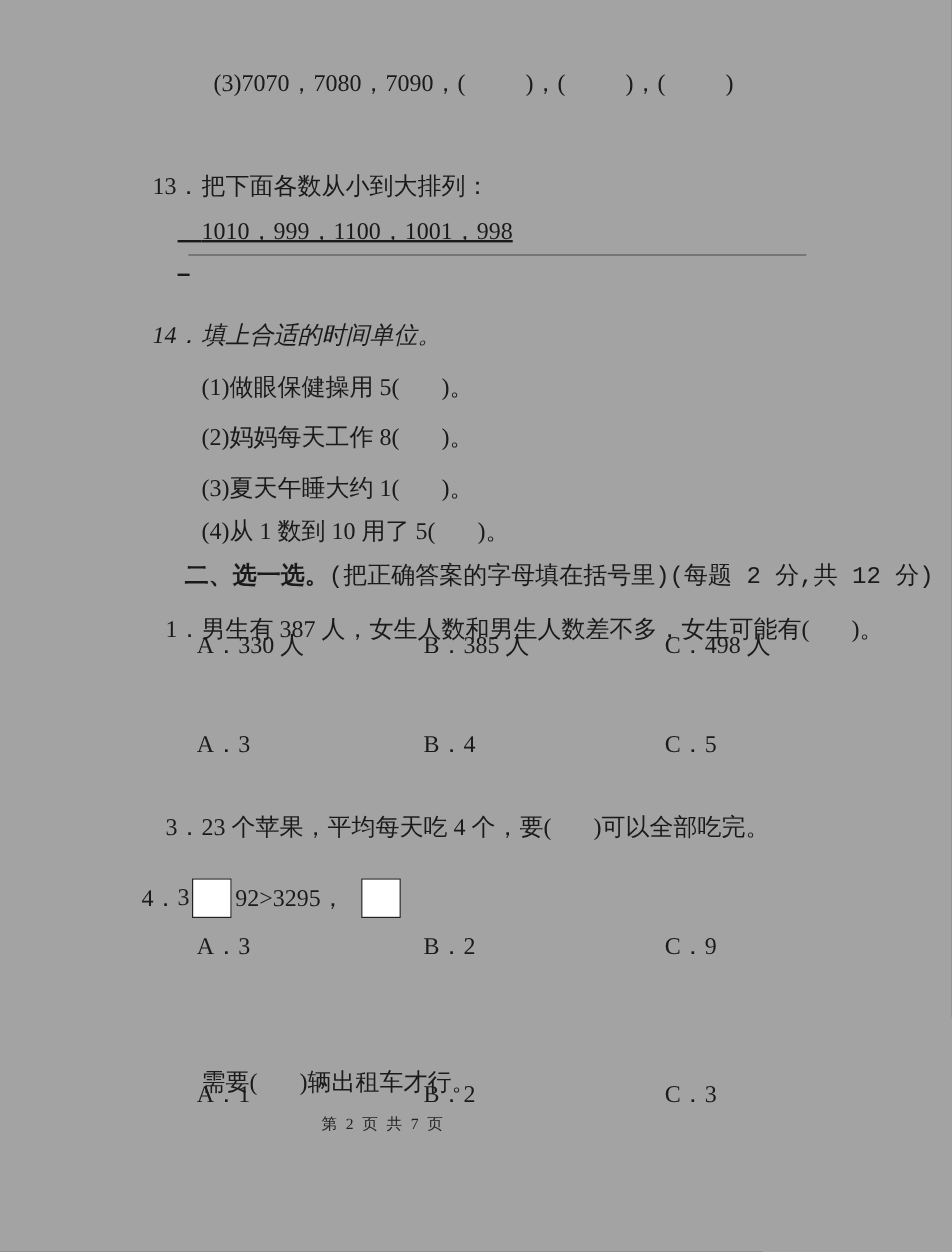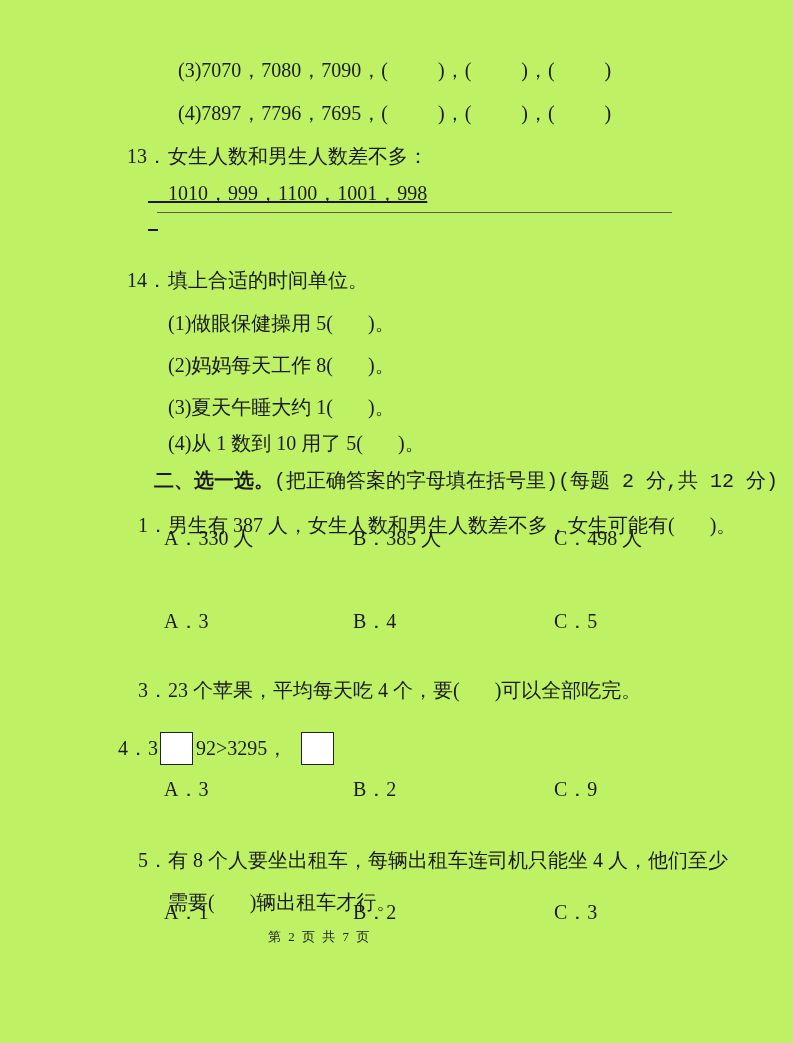--- a/index.html
+++ b/index.html
@@ -1,21 +1,21 @@
 <!DOCTYPE html>
 <html><head>
 <meta charset="utf-8">
 <style>
   * { margin:0; padding:0; box-sizing:border-box; }
   html,body { background:#888; }
   .page {
     position:relative;
     width:793px; height:1043px;
     margin:0 auto;
-    background:#bef264;
+    background:#a3a3a3;
     font-family:"Liberation Serif","DejaVu Serif",serif;
     font-size:20px;
     color:#1a1a1a;
     overflow:hidden;
   }
   .row { position:absolute; white-space:pre; line-height:28px; }
   .t   { white-space:pre; }
   .qnum  { display:inline-block; white-space:pre; }
   .qnum.w2 { width:41px; }
   .qnum.w1 { width:30px; }
@@ -47,33 +47,30 @@
   }
 </style>
 </head>
 <body>
 
 <div class="page">
 
   <div class="row" style="top:28px; left:158px;">
     <span class="t">(3)7070，7080，7090，(          )，(          )，(          )</span>
   </div>
-  <div class="row" style="top:71px; left:158px;">
-    <span class="t">(4)7897，7796，7695，(          )，(          )，(          )</span>
-  </div>
 
   <div class="row" style="top:114px; left:107px;">
-    <span class="qnum w2">13．</span><span class="t">女生人数和男生人数差不多：</span>
+    <span class="qnum w2">13．</span><span class="t">把下面各数从小到大排列：</span>
   </div>
   <div class="row" style="top:151px; left:148px;text-decoration:underline;">
     <span class="t">1010，999，1100，1001，998</span>
   </div>
   <div class="rule" style="top:212px; left:157px; width:515px;"></div>
 
-  <div class="row" style="top:238px; left:107px;">
+  <div class="row" style="top:238px; left:107px;font-style:italic;">
     <span class="qnum w2">14．</span><span class="t">填上合适的时间单位。</span>
   </div>
   <div class="row" style="top:281px; left:148px;">
     <span class="t">(1)做眼保健操用 5(       )。</span>
   </div>
   <div class="row" style="top:323px; left:148px;">
     <span class="t">(2)妈妈每天工作 8(       )。</span>
   </div>
   <div class="row" style="top:365px; left:148px;">
     <span class="t">(3)夏天午睡大约 1(       )。</span>
@@ -111,23 +108,20 @@
       <span class="blank-box box1"></span>
       <span class="t">92&gt;3295，</span>
       <span class="blank-box box2"></span>
   </div>
   <div class="opt-row" style="top:775px;">
     <span class="opt-a">A．3</span>
     <span class="opt-b">B．2</span>
     <span class="opt-c">C．9</span>
   </div>
 
-  <div class="row" style="top:818px; left:118px;">
-    <span class="qnum w1">5．</span><span class="t">有 8 个人要坐出租车，每辆出租车连司机只能坐 4 人，他们至少</span>
-  </div>
   <div class="row" style="top:860px; left:148px;">
     <span class="t">需要(       )辆出租车才行。</span>
   </div>
   <div class="opt-row" style="top:898px;">
     <span class="opt-a">A．1</span>
     <span class="opt-b">B．2</span>
     <span class="opt-c">C．3</span>
   </div>
 
   <div class="footer" style="top:929px;">

